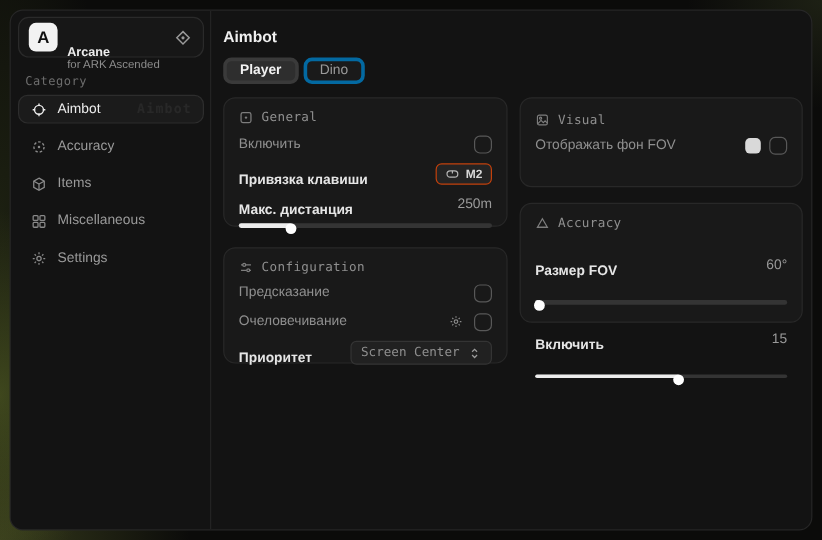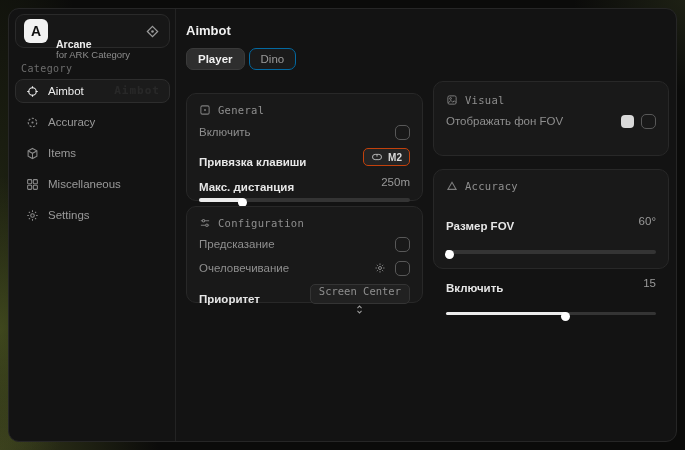--- a/index.html
+++ b/index.html
@@ -80,29 +80,29 @@
   .footer-line1 { font-size:10px; color:#8a8a8a; letter-spacing:.3px; }
   .footer-line2 { font-size:10.5px; color:#d6d6d6; font-weight:700; margin-top:4px; }
 
   
   .main { position:relative; flex:1; }
   .page-title { position:absolute; left:10px; top:14px; font-size:13px; font-weight:700; color:#f0f0f0; }
 
   .tabs { position:absolute; left:10px; top:39px; display:flex; gap:4px; }
   .tab {
     height:22px; padding:0 11px; border-radius:7px; display:flex; align-items:center;
-    font-size:11.5px; color:#9a9a9a; background:#1a1a1a; border:1px solid #0369a1; cursor:pointer;
+    font-size:11.5px; color:#9a9a9a; background:#1a1a1a; border:3px solid #0369a1; cursor:pointer;
   }
   .tab.active { background:#2e2e2e; border-color:#3a3a3a; color:#f2f2f2; font-weight:700; }
 
   .card {
     position:absolute; background:#191919; border:1px solid #282828; border-radius:10px;
     padding:10px 12px; display:flex; flex-direction:column;
   }
-  .card.general  { left:10px;  top:84px;  width:237px; height:108px; gap:7px; }
+  .card.general  { left:10px;  top:72px;  width:237px; height:108px; gap:7px; }
   .card.config   { left:10px;  top:197px; width:237px; height:97px;  gap:6px; }
   .card.visual   { left:257px; top:72px;  width:236px; height:75px;  gap:5px; }
   .card.accuracy { left:257px; top:160px; width:236px; height:100px; gap:20px; }
 
   .card-head { display:flex; align-items:center; gap:7px; color:#8f8f8f; font-size:10.5px; letter-spacing:.3px; height:15px; }
   .card-head .ic { width:12px; height:12px; display:flex; align-items:center; color:#7d7d7d; }
 
   .row { display:flex; align-items:center; min-height:18px; }
   .row .lbl { flex:1; font-size:11.5px; }
   .lbl.dim { color:#8f8f8f; }
@@ -117,21 +117,21 @@
 
   .keychip {
     height:18px; padding:0 7px; border-radius:5px; background:#242424; border:1px solid #c2410c;
     display:flex; align-items:center; gap:5px; cursor:pointer;
   }
   .keychip .ic { width:12px; height:12px; color:#b8b8b8; display:flex; align-items:center; }
   .keychip .kval { font-size:10px; font-weight:700; color:#d8d8d8; }
 
   .dropdown {
     height:20px; padding:0 8px; border-radius:5px; background:#212121; border:1px solid #343434;
-    display:flex; align-items:center; gap:7px; cursor:pointer;flex-direction:column;
+    display:flex; align-items:center; gap:7px; cursor:pointer;
   }
   .dropdown .dval { font-family:"DejaVu Sans Mono", monospace; font-size:10.5px; color:#8f8f8f; }
   .dropdown .ic { width:11px; height:11px; color:#9c9c9c; display:flex; align-items:center; }
 
   .slider { position:relative; height:9px; display:flex; align-items:center; cursor:pointer; }
   .slider .track { width:100%; height:3.5px; border-radius:2px; background:#343434; }
   .slider .fill { position:absolute; left:0; height:3.5px; border-radius:2px; background:#ececec; }
   .slider .knob {
     position:absolute; width:9px; height:9px; border-radius:50%; background:#ffffff;
     top:0; transform:translateX(4px); right:auto;
@@ -146,21 +146,21 @@
 
 <div class="window">
 
   <div class="sidebar">
     <div class="side-divider"></div>
 
     <div class="logo-card">
       <div class="logo-badge">A</div>
       <div class="logo-text">
         <div class="logo-title">Arcane</div>
-        <div class="logo-sub">for ARK Category</div>
+        <div class="logo-sub">for ARK Ascended</div>
       </div>
       <span class="logo-action">
         <svg viewBox="0 0 16 16" width="15" height="15" fill="none" stroke="currentColor" stroke-width="1.3">
           <path d="M8 2.5 L13.5 8 L8 13.5 L2.5 8 Z"></path>
             <circle cx="8" cy="8" r="1.4" fill="currentColor" stroke="none"></circle>
         </svg>
       </span>
     </div>
 
     <div class="category-label mono">Category</div>

